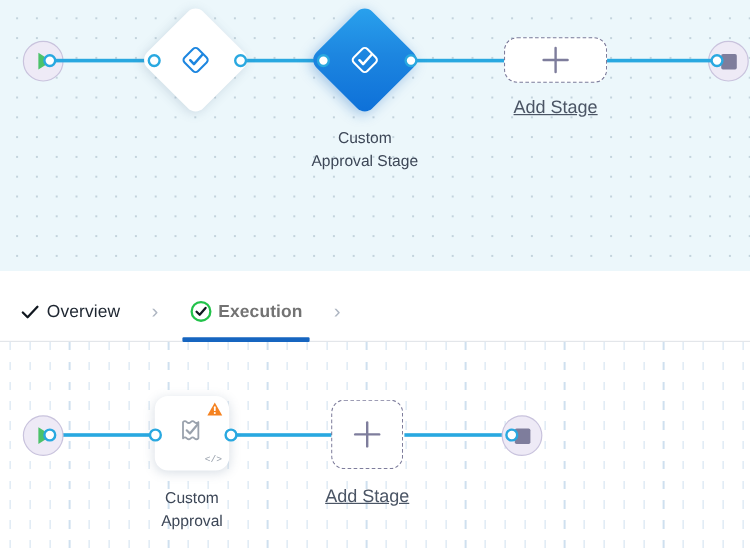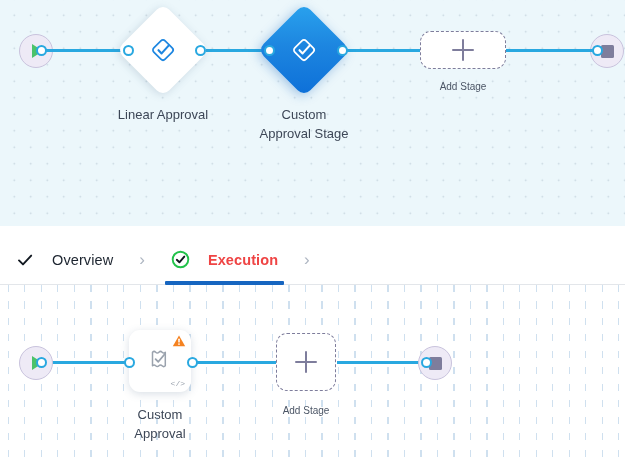--- a/index.html
+++ b/index.html
@@ -47,27 +47,27 @@
   
   #tabbar {
     position: absolute; left: 0; top: 235px; width: 625px; height: 50px;
     background: #ffffff;
     display: flex; align-items: center;
     padding-left: 14px;
     border-bottom: 1px solid #e3e6ea;
     z-index: 5;
   }
   .tab {
-    display: flex; align-items: center; gap: 18px;
+    display: flex; align-items: center; gap: 5px;
     height: 50px; position: relative; cursor: pointer;
     padding: 0 2px;
     justify-content: flex-end;
   }
   .tab-label { font-size: 14.5px; color: #1d2530; letter-spacing: .1px; }
-  .tab.active .tab-label { font-weight: bold; color: #ef4444; }
+  .tab.active .tab-label { font-weight: bold; color: #737373; }
   .tab.active::after {
     content: ""; position: absolute; left: -4px; right: -4px; bottom: 0;
     height: 3.5px; background: #1665c0; border-radius: 1px;
   }
   .tab-sep {
     color: #aeb6c2; font-size: 17px; margin: 0 24px; user-select: none;
     font-weight: 300;
   }
   .ico { display: inline-flex; align-items: center; justify-content: center; }
 
@@ -121,21 +121,21 @@
     content: ""; position: absolute; background: #7e7d9c; border-radius: 1px;
   }
   .plus::before { left: 0; right: 0; top: 10px; height: 2.2px; }
   .plus::after { top: 0; bottom: 0; left: 10px; width: 2.2px; }
 
   .node-label {
     position: absolute; text-align: center;
     font-size: 13px; color: #3d4757; line-height: 19px;
     white-space: pre-line;
   }
-  .add-label { font-size: 10px; color: #4b5565; text-align: center; position: absolute; }
+  .add-label { font-size: 15px; color: #4b5565; text-align: center; position: absolute; text-decoration: underline; }
 
   
   .step-card {
     position: absolute; width: 62px; height: 62px; border-radius: 11px;
     background: #ffffff; box-shadow: 0 2px 9px rgba(80,110,140,.22);
     z-index: 3;
   }
   .warn-badge { position: absolute; right: 5px; top: 4px; }
   .code-mark {
     position: absolute; right: 6px; bottom: 4px;
@@ -167,21 +167,20 @@
         <svg width="30" height="30" viewBox="0 0 30 30">
           <g transform="rotate(45 15 15)">
             <rect x="7" y="7" width="16" height="16" rx="3" fill="none" stroke="#1d86e0" stroke-width="1.7"></rect>
           </g>
           <path d="M10.5 15.2 L13.6 18.4 L20.6 10.6" fill="none" stroke="#1d86e0" stroke-width="2.1" stroke-linecap="round" stroke-linejoin="round"></path>
         </svg>
       </span>
     </div>
     <div class="port" style="left:123px; top:45px;"></div>
     <div class="port" style="left:195px; top:45px;"></div>
-    <div class="node-label" style="left:83px; top:105px; width:160px;">Linear Approval</div>
 
     <div class="diamond blue" style="left:271px; top:17px;">
       <span class="glyph">
         <svg width="30" height="30" viewBox="0 0 30 30">
           <g transform="rotate(45 15 15)">
             <rect x="7" y="7" width="16" height="16" rx="3" fill="none" stroke="#ffffff" stroke-width="1.7"></rect>
           </g>
           <path d="M10.5 15.2 L13.6 18.4 L20.6 10.6" fill="none" stroke="#ffffff" stroke-width="2.1" stroke-linecap="round" stroke-linejoin="round"></path>
         </svg>
       </span>

